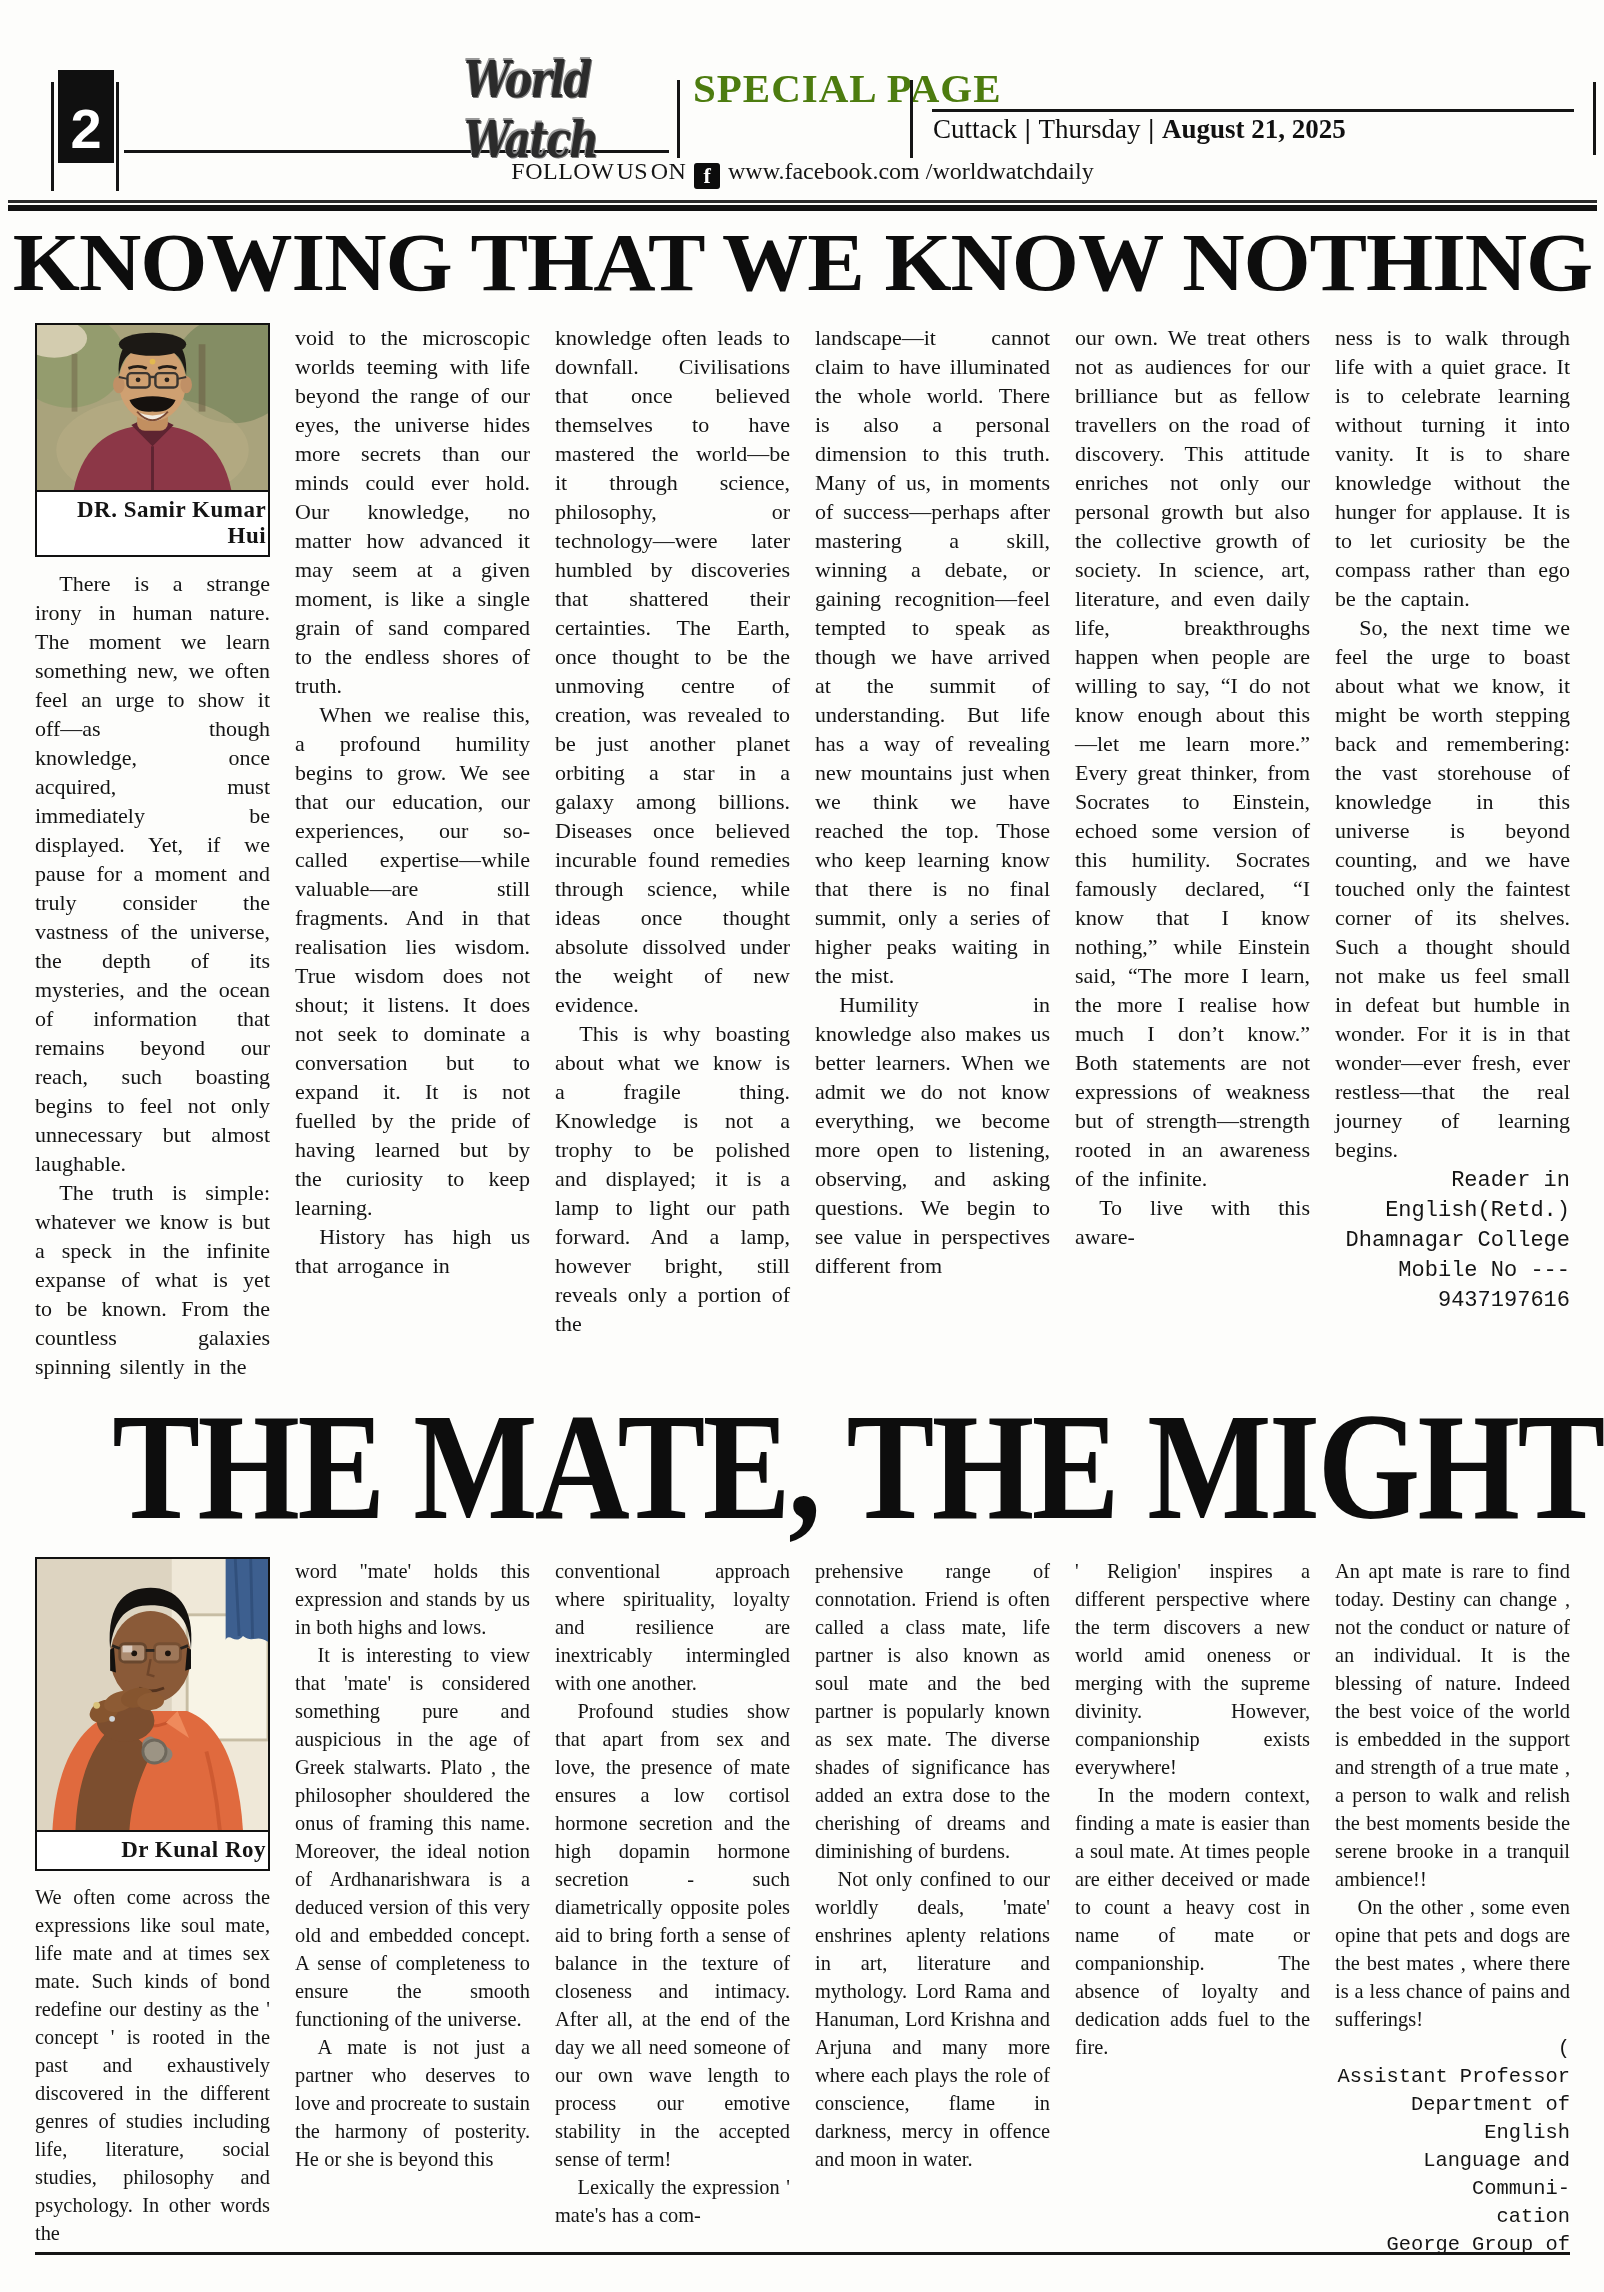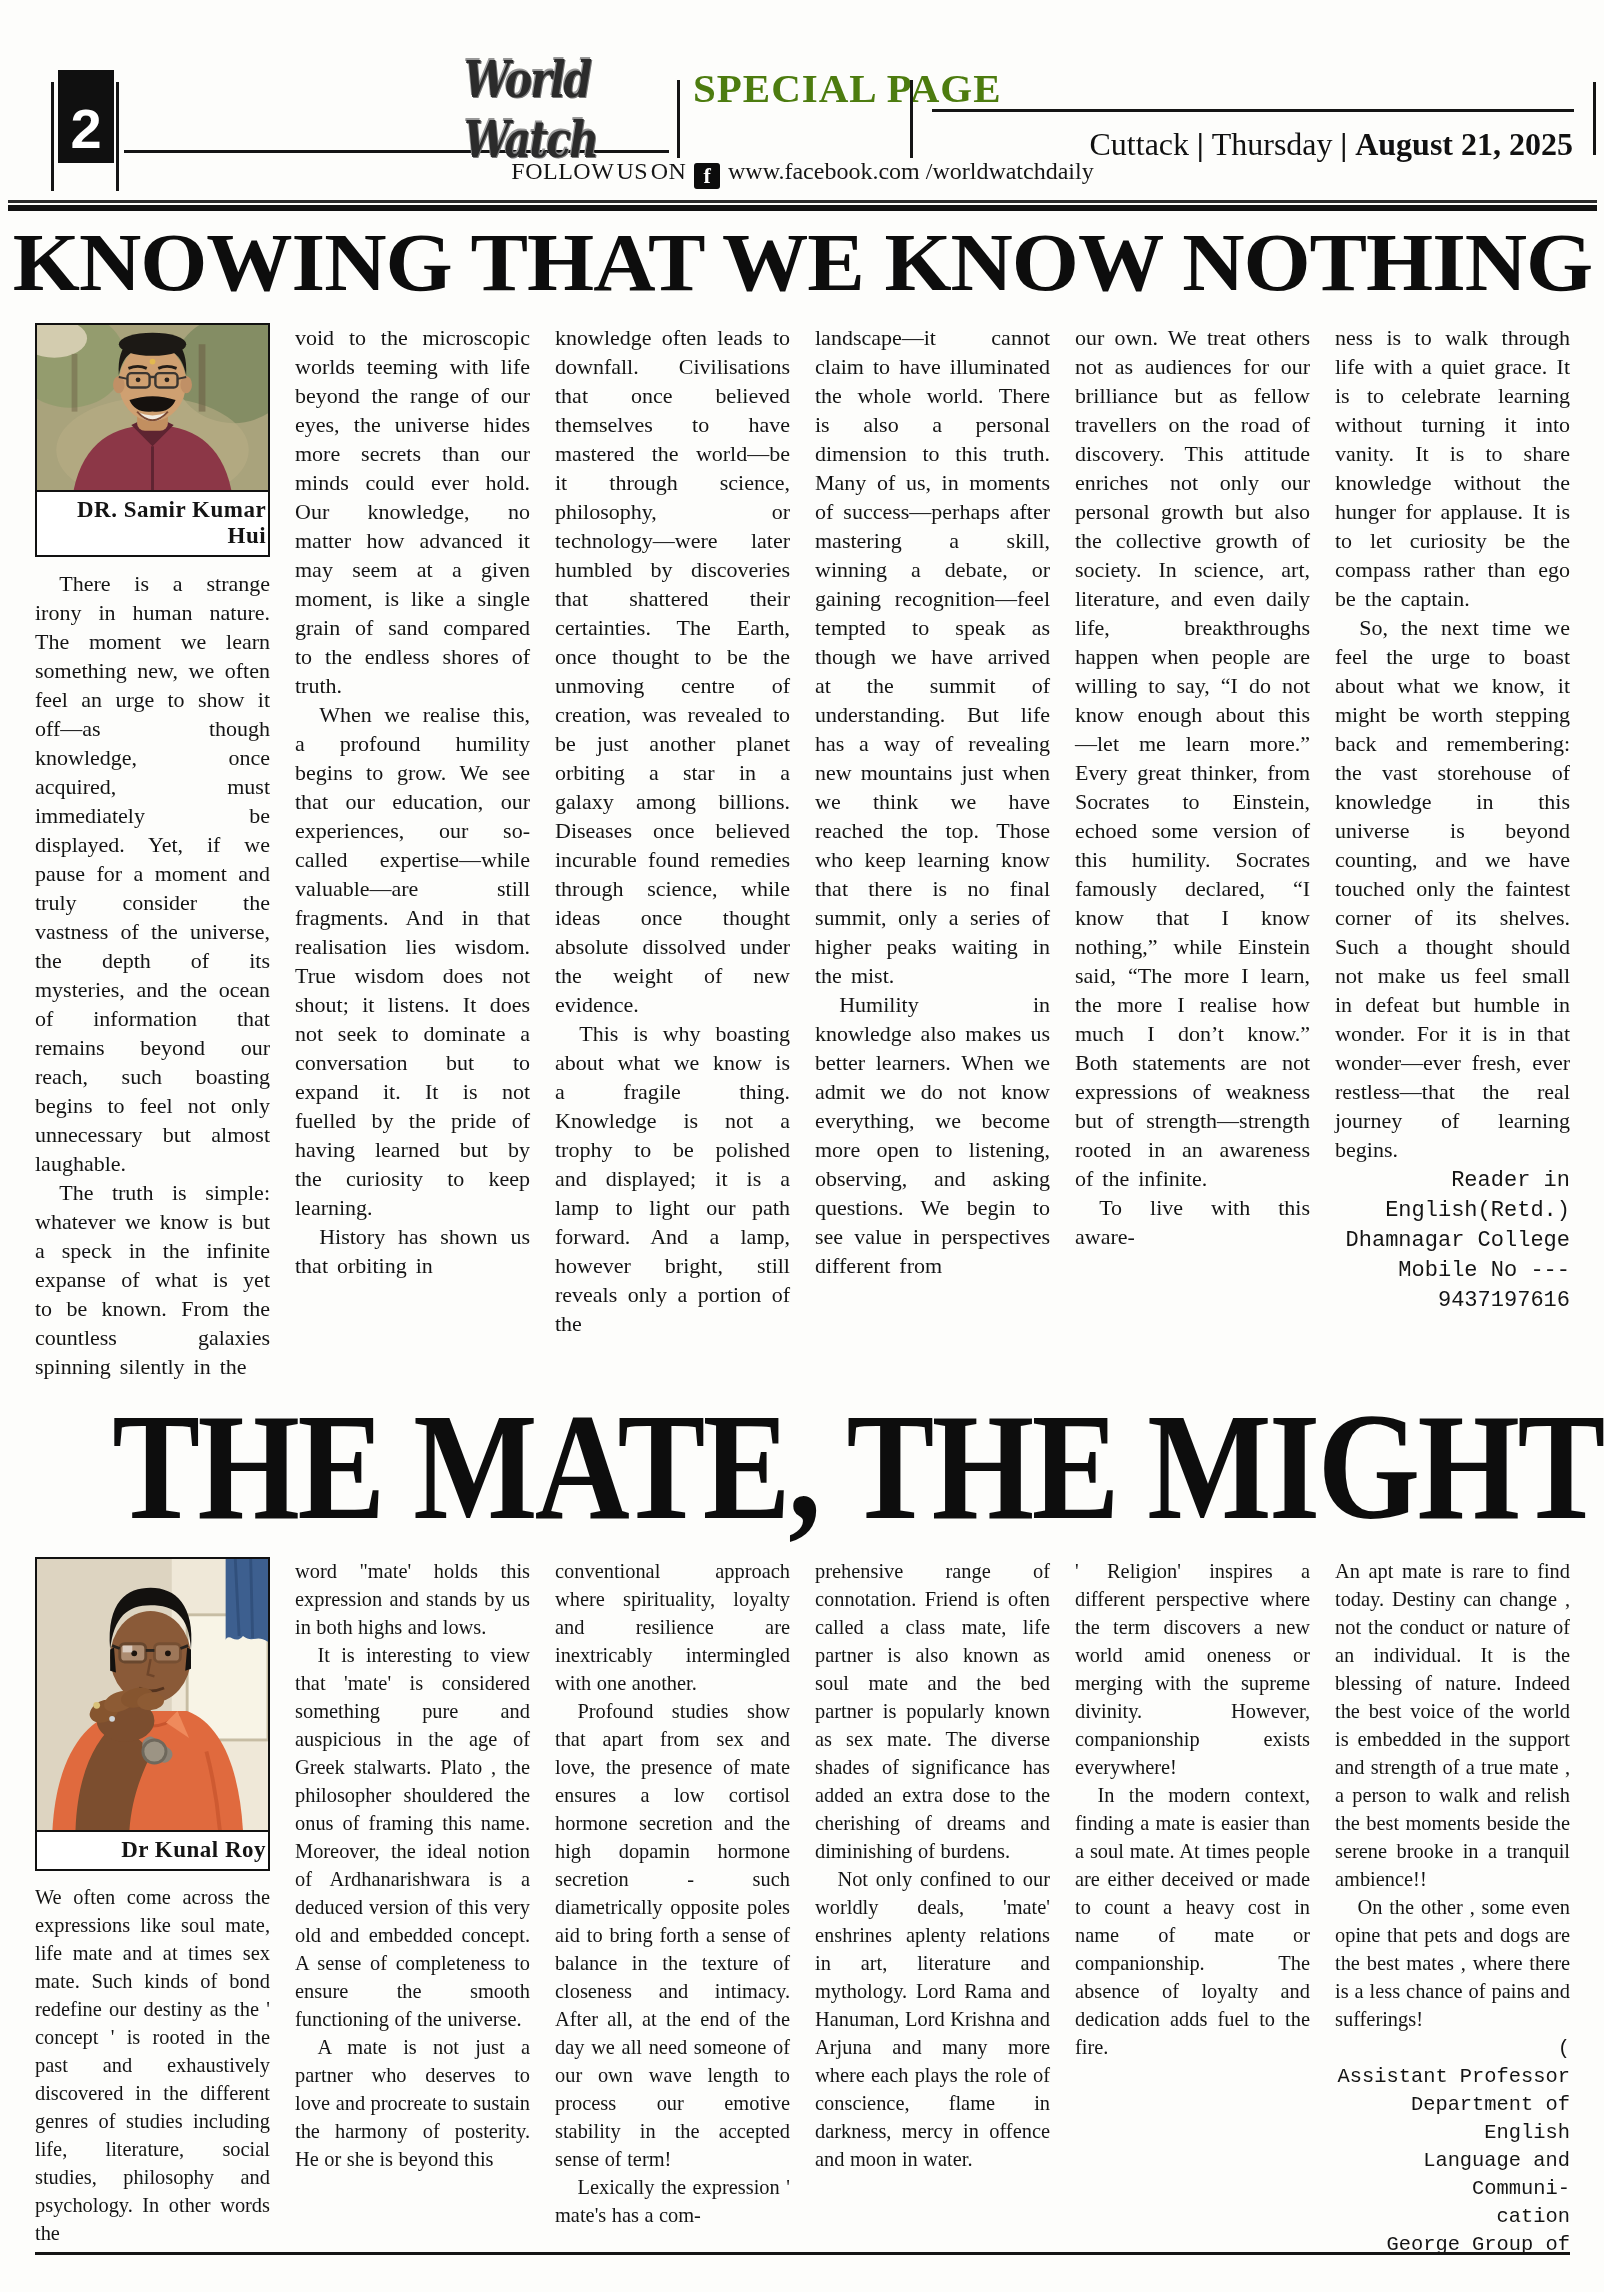--- a/index.html
+++ b/index.html
@@ -24,22 +24,22 @@
     font-family:"DejaVu Serif", serif; font-weight:bold; font-style:italic;
     font-size:41px; letter-spacing:-1.9px; color:#2b2b2b;
     text-shadow:1px 1px 0 #777, -1px -1px 0 #999;
     transform:scaleY(1.25);
   }
   .section-label {
     position:absolute; left:693px; top:64px; font-weight:bold; font-size:41px;
     letter-spacing:1px; color:#4d7c0f;
   }
   .dateline {
-    position:absolute; left:933px; top:126px; width:640px;
-    font-size:32px; white-space:nowrap; color:#111;text-align:right;
+    position:absolute; left:933px; top:114px; width:640px;
+    font-size:27px; white-space:nowrap; color:#111;
   }
   .dateline .d-day { font-weight:normal; }
   .dateline .d-date { font-weight:bold; }
   .dateline .sep { font-weight:bold; padding:0 7.8px; }
   .follow {
     position:absolute; left:0; top:158px; width:100%; text-align:center; font-size:24px;
     color:#161616; letter-spacing:0;
   }
   .follow .fb {
     display:inline-block; width:26px; height:26px; background:#0c0c0c; color:#fff;
@@ -156,21 +156,21 @@
       </figure>
       <div class="paras">
           <p>There is a strange irony in human nature. The moment we learn something new, we often feel an urge to show it off—as though knowledge, once acquired, must immediately be displayed. Yet, if we pause for a moment and truly consider the vastness of the universe, the depth of its mysteries, and the ocean of information that remains beyond our reach, such boasting begins to feel not only unnecessary but almost laughable.</p>
           <p>The truth is simple: whatever we know is but a speck in the infinite expanse of what is yet to be known. From the countless galaxies spinning silently in the</p>
         </div>
     </div>
     <div class="col cont">
       <div class="paras">
           <p>void to the microscopic worlds teeming with life beyond the range of our eyes, the universe hides more secrets than our minds could ever hold. Our knowledge, no matter how advanced it may seem at a given moment, is like a single grain of sand compared to the endless shores of truth.</p>
           <p>When we realise this, a profound humility begins to grow. We see that our education, our experiences, our so-called expertise—while valuable—are still fragments. And in that realisation lies wisdom. True wisdom does not shout; it listens. It does not seek to dominate a conversation but to expand it. It is not fuelled by the pride of having learned but by the curiosity to keep learning.</p>
-          <p>History has shown us that orbiting in</p>
+          <p>History has high us that arrogance in</p>
         </div>
     </div>
     <div class="col cont">
       <div class="paras">
           <p>knowledge often leads to downfall. Civilisations that once believed themselves to have mastered the world—be it through science, philosophy, or technology—were later humbled by discoveries that shattered their certainties. The Earth, once thought to be the unmoving centre of creation, was revealed to be just another planet orbiting a star in a galaxy among billions. Diseases once believed incurable found remedies through science, while ideas once thought absolute dissolved under the weight of new evidence.</p>
           <p>This is why boasting about what we know is a fragile thing. Knowledge is not a trophy to be polished and displayed; it is a lamp to light our path forward. And a lamp, however bright, still reveals only a portion of the</p>
         </div>
     </div>
     <div class="col cont">
       <div class="paras">

